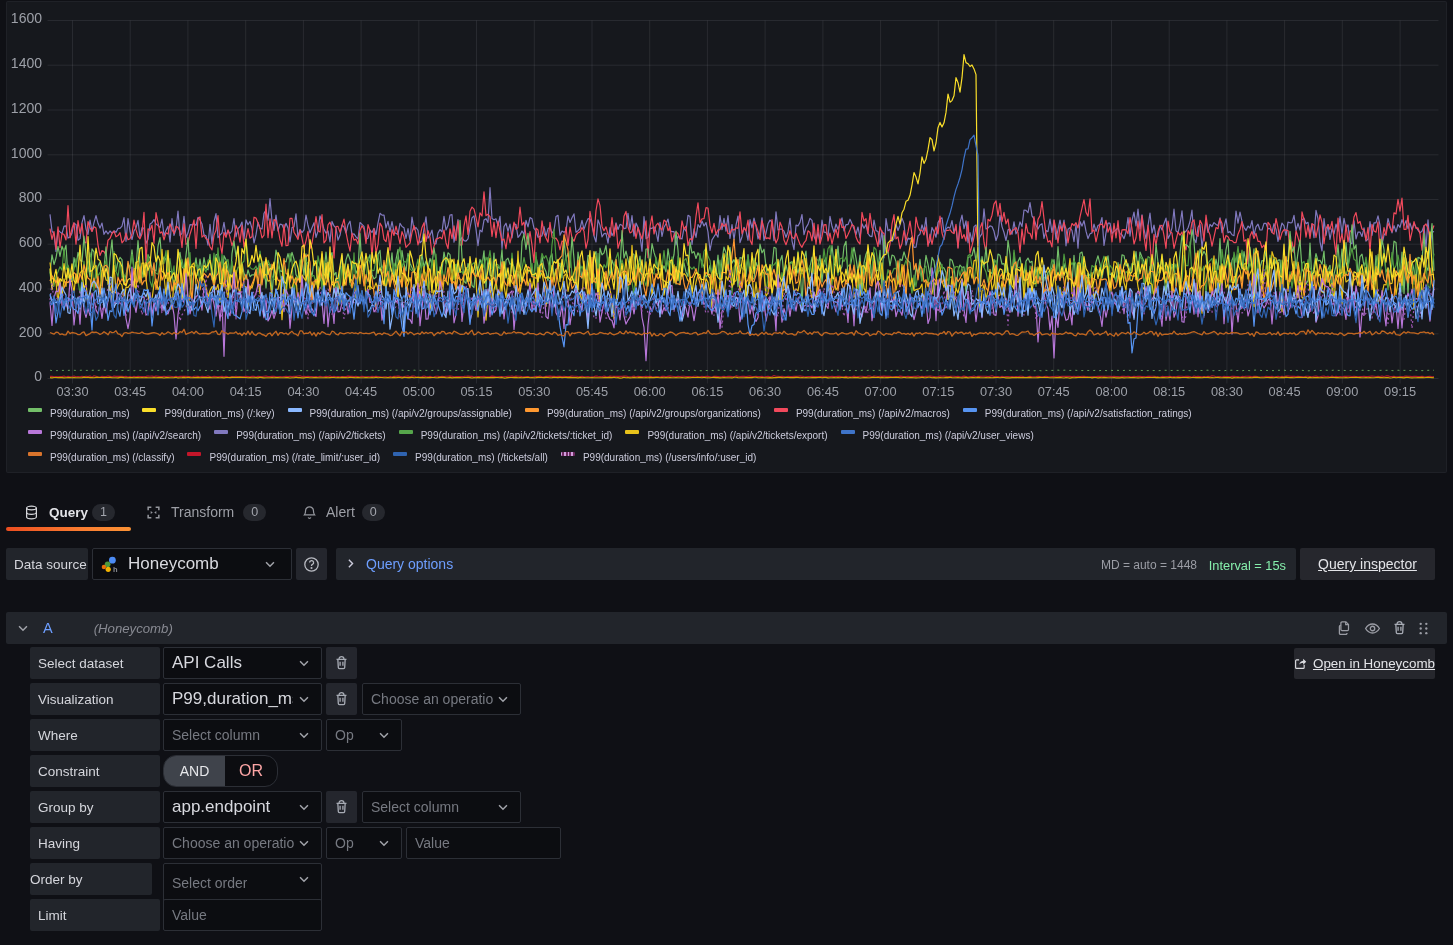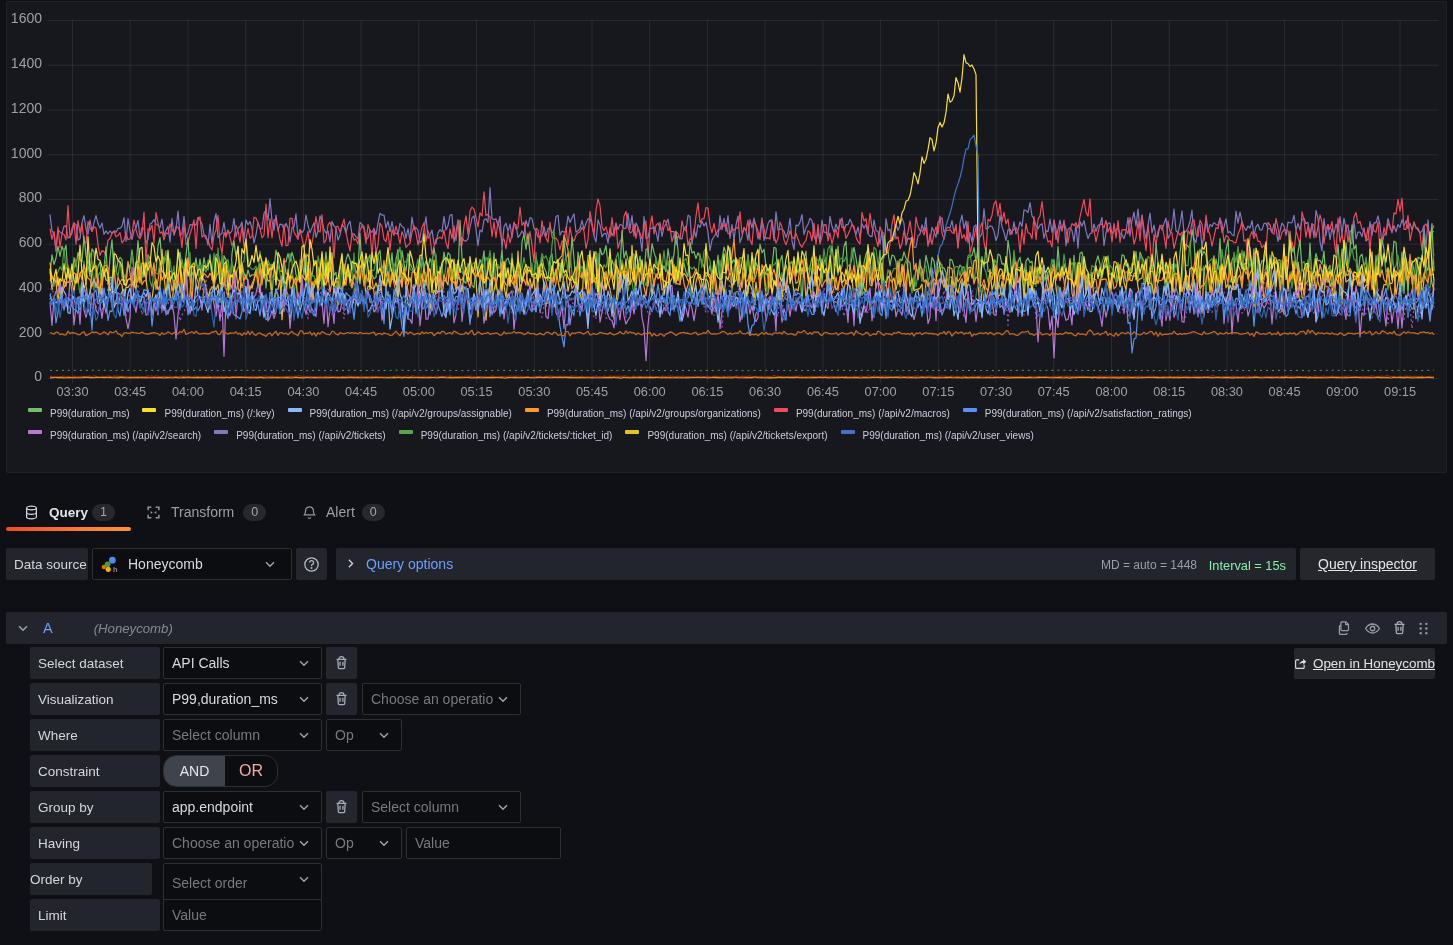--- a/index.html
+++ b/index.html
@@ -10,21 +10,21 @@
 
 .tab { display:flex; align-items:center; height:32px; }
 .tab .ticon { display:flex; }
 .tab .tlabel { font-size:14px; font-weight:500; color:#9d9fa6; }
 .tab.active .tlabel { color:#e3e4e8; font-weight:700; font-size:13.5px; }
 .badge { height:17px; padding:0 8px; background:#26282e; border-radius:9px; font-size:12.5px; color:#a2a4ac; display:flex; align-items:center; justify-content:center; }
 #tabline { position:absolute; left:6px; top:527px; width:125px; height:4px; border-radius:2px; background:linear-gradient(90deg,#ec4e20,#fa7d31 60%,#fb9235); }
 #dsbar { position:absolute; left:336px; top:548px; width:960px; height:32px; background:#22252b; border-radius:2px; }
 .inlabel { background:#22252b; color:#d5d6dc; font-size:13.5px; font-weight:500; display:flex; align-items:center; border-radius:2px; }
 .input { position:absolute; background:#0c0d11; border:1px solid #2c2f36; border-radius:2px; display:flex; align-items:center; }
-.input .val { font-size:14px; color:#d8d9df; white-space:nowrap; overflow:hidden; }
+.input .val { font-size:17px; color:#d8d9df; white-space:nowrap; overflow:hidden; }
 .input .ph { font-size:14px; color:#767981; white-space:nowrap; overflow:hidden; }
 .selchev { position:absolute; top:8px; display:flex; }
 .iconbtn { background:#24262d; border-radius:2px; display:flex; align-items:center; justify-content:center; }
 .secbtn { background:rgba(204,204,220,0.12); border-radius:2px; color:#e3e4e8; font-size:14px; font-weight:500; display:flex; align-items:center; justify-content:center; white-space:nowrap;text-decoration:underline; }
 #qopt { color:#6e9fff; font-size:14px; font-weight:500; }
 #mdtext { color:#9b9da5; font-size:12px; }
 #edhead { position:absolute; left:6px; top:612px; width:1441px; height:32px; background:#22252b; border-radius:2px; display:flex; align-items:center; }
 .hicon { display:flex; align-items:center; justify-content:center; width:22px; height:22px; }
 .radio { position:absolute; border:1px solid #2c2f36; border-radius:2px; height:32px; display:flex; overflow:hidden; background:#0c0d11; }
 .radio .on { background:#3f434b; color:#e6e7ea; font-size:14px; font-weight:500; display:flex; align-items:center; justify-content:center; }
@@ -94,20 +94,26 @@
         <span class="litem"><span class="lswatch" style="background:#F2495C"></span>P99(duration_ms) (/api/v2/macros)</span>
         <span class="litem"><span class="lswatch" style="background:#5794F2"></span>P99(duration_ms) (/api/v2/satisfaction_ratings)</span>
       </div>
 <div class="lrow">
         <span class="litem"><span class="lswatch" style="background:#B877D9"></span>P99(duration_ms) (/api/v2/search)</span>
         <span class="litem"><span class="lswatch" style="background:#8179bf"></span>P99(duration_ms) (/api/v2/tickets)</span>
         <span class="litem"><span class="lswatch" style="background:#56A64B"></span>P99(duration_ms) (/api/v2/tickets/:ticket_id)</span>
         <span class="litem"><span class="lswatch" style="background:#e8c21b"></span>P99(duration_ms) (/api/v2/tickets/export)</span>
         <span class="litem"><span class="lswatch" style="background:#3f74c9"></span>P99(duration_ms) (/api/v2/user_views)</span>
       </div>
+<div class="lrow">
+        <span class="litem"><span class="lswatch" style="background:#d9742c"></span>P99(duration_ms) (/classify)</span>
+        <span class="litem"><span class="lswatch" style="background:#C4162A"></span>P99(duration_ms) (/rate_limit/:user_id)</span>
+        <span class="litem"><span class="lswatch" style="background:#2f63b0"></span>P99(duration_ms) (/tickets/all)</span>
+        <span class="litem"><span class="lswatch" style="background:repeating-linear-gradient(90deg,#d09ddd 0 1.5px,#6e2a60 1.5px 3.5px)"></span>P99(duration_ms) (/users/info/:user_id)</span>
+      </div>
 </div>
 </div>
 
 <div class="abs tab active" style="left:24px;top:496px;">
     <span class="ticon">
       <svg width="15" height="15" viewBox="0 0 16 16" fill="none" stroke="#d8d9dd" stroke-width="1.3">
         <ellipse cx="8" cy="3.2" rx="5.2" ry="1.9"></ellipse>
         <path d="M2.8 3.2v9.6c0 1.05 2.33 1.9 5.2 1.9s5.2-.85 5.2-1.9V3.2"></path>
         <path d="M2.8 8c0 1.05 2.33 1.9 5.2 1.9S13.2 9.05 13.2 8"></path>
       </svg>

